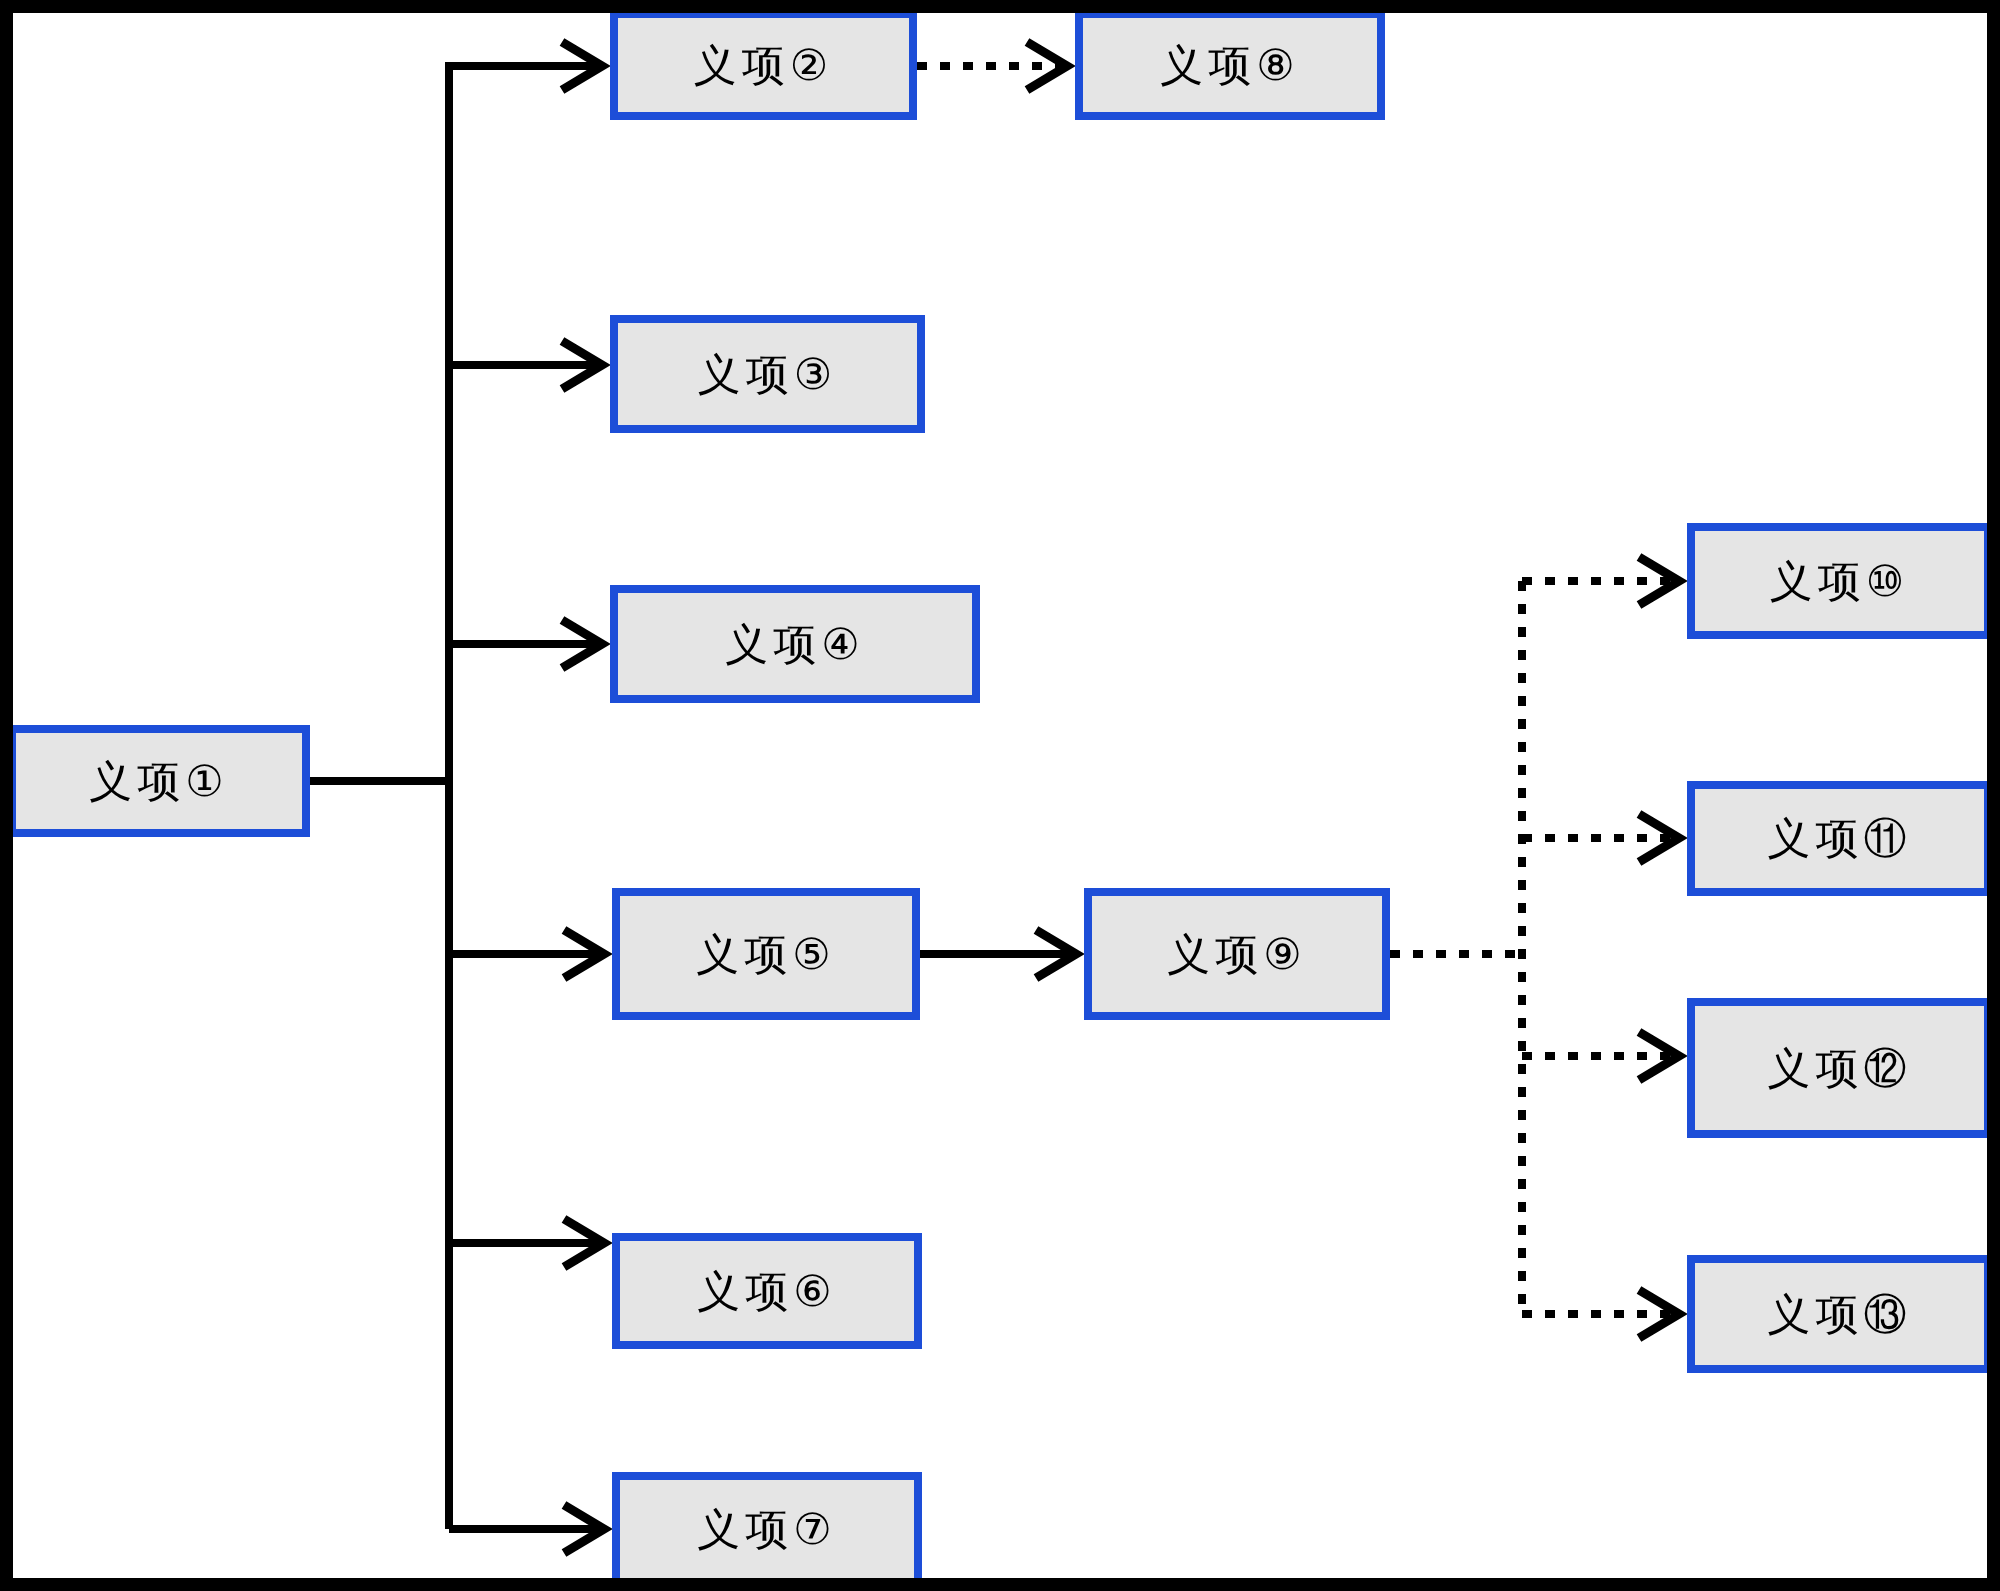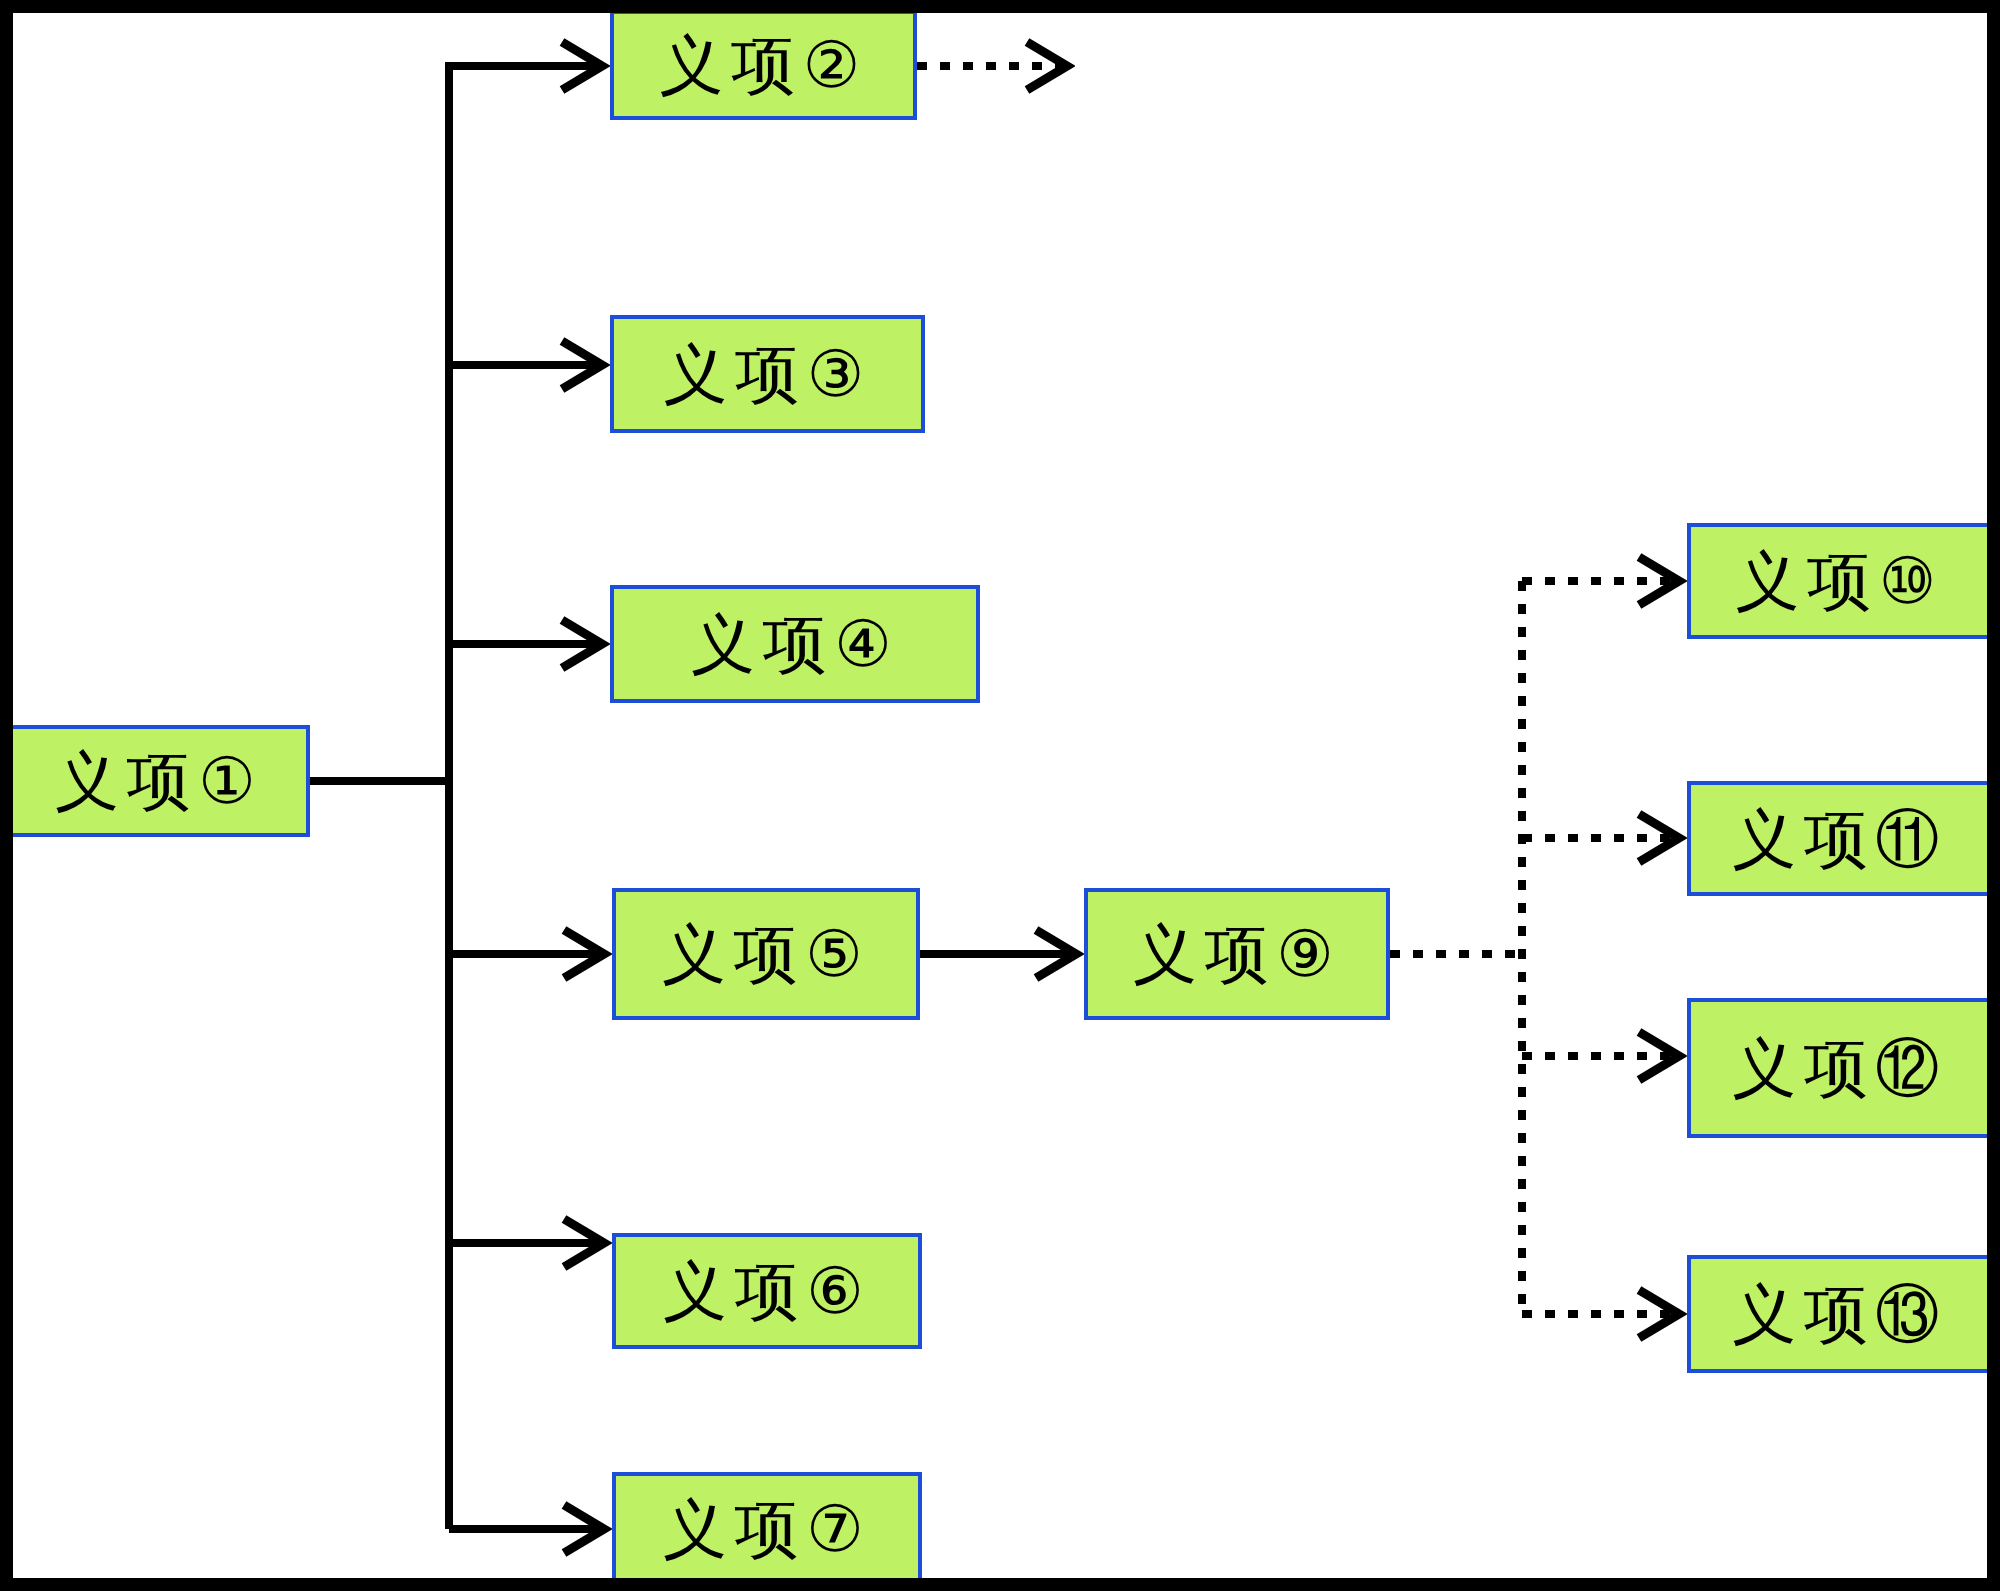--- a/index.html
+++ b/index.html
@@ -21,26 +21,26 @@
   .wires {
     position: absolute;
     left: 0; top: 0;
     width: 2000px;
     height: 1591px;
     z-index: 1;
   }
   .node {
     position: absolute;
     box-sizing: border-box;
-    border: 4px solid #1d4ed8;
-    background: #bef264;
+    border: 8px solid #1d4ed8;
+    background: #e5e5e5;
     display: flex;
     align-items: center;
     justify-content: center;
-    font-size: 64px;
+    font-size: 43px;
     line-height: 1;
     letter-spacing: 0.12em;
     color: #000000;
     white-space: nowrap;
     z-index: 2;
   }
   
   .n1  { left: 8px;    top: 725px;  width: 302px; height: 112px; }
   
   .n2  { left: 610px;  top: 10px;   width: 307px; height: 110px; }
@@ -93,20 +93,21 @@
     </g>
   </svg>
 
   <div class="node n1">义项①</div>
   <div class="node n2">义项②</div>
   <div class="node n3">义项③</div>
   <div class="node n4">义项④</div>
   <div class="node n5">义项⑤</div>
   <div class="node n6">义项⑥</div>
   <div class="node n7">义项⑦</div>
+  <div class="node n8">义项⑧</div>
   <div class="node n9">义项⑨</div>
   <div class="node n10">义项⑩</div>
   <div class="node n11">义项⑪</div>
   <div class="node n12">义项⑫</div>
   <div class="node n13">义项⑬</div>
 
   <div class="outer-frame"></div>
 </div>
 
 </body></html>

